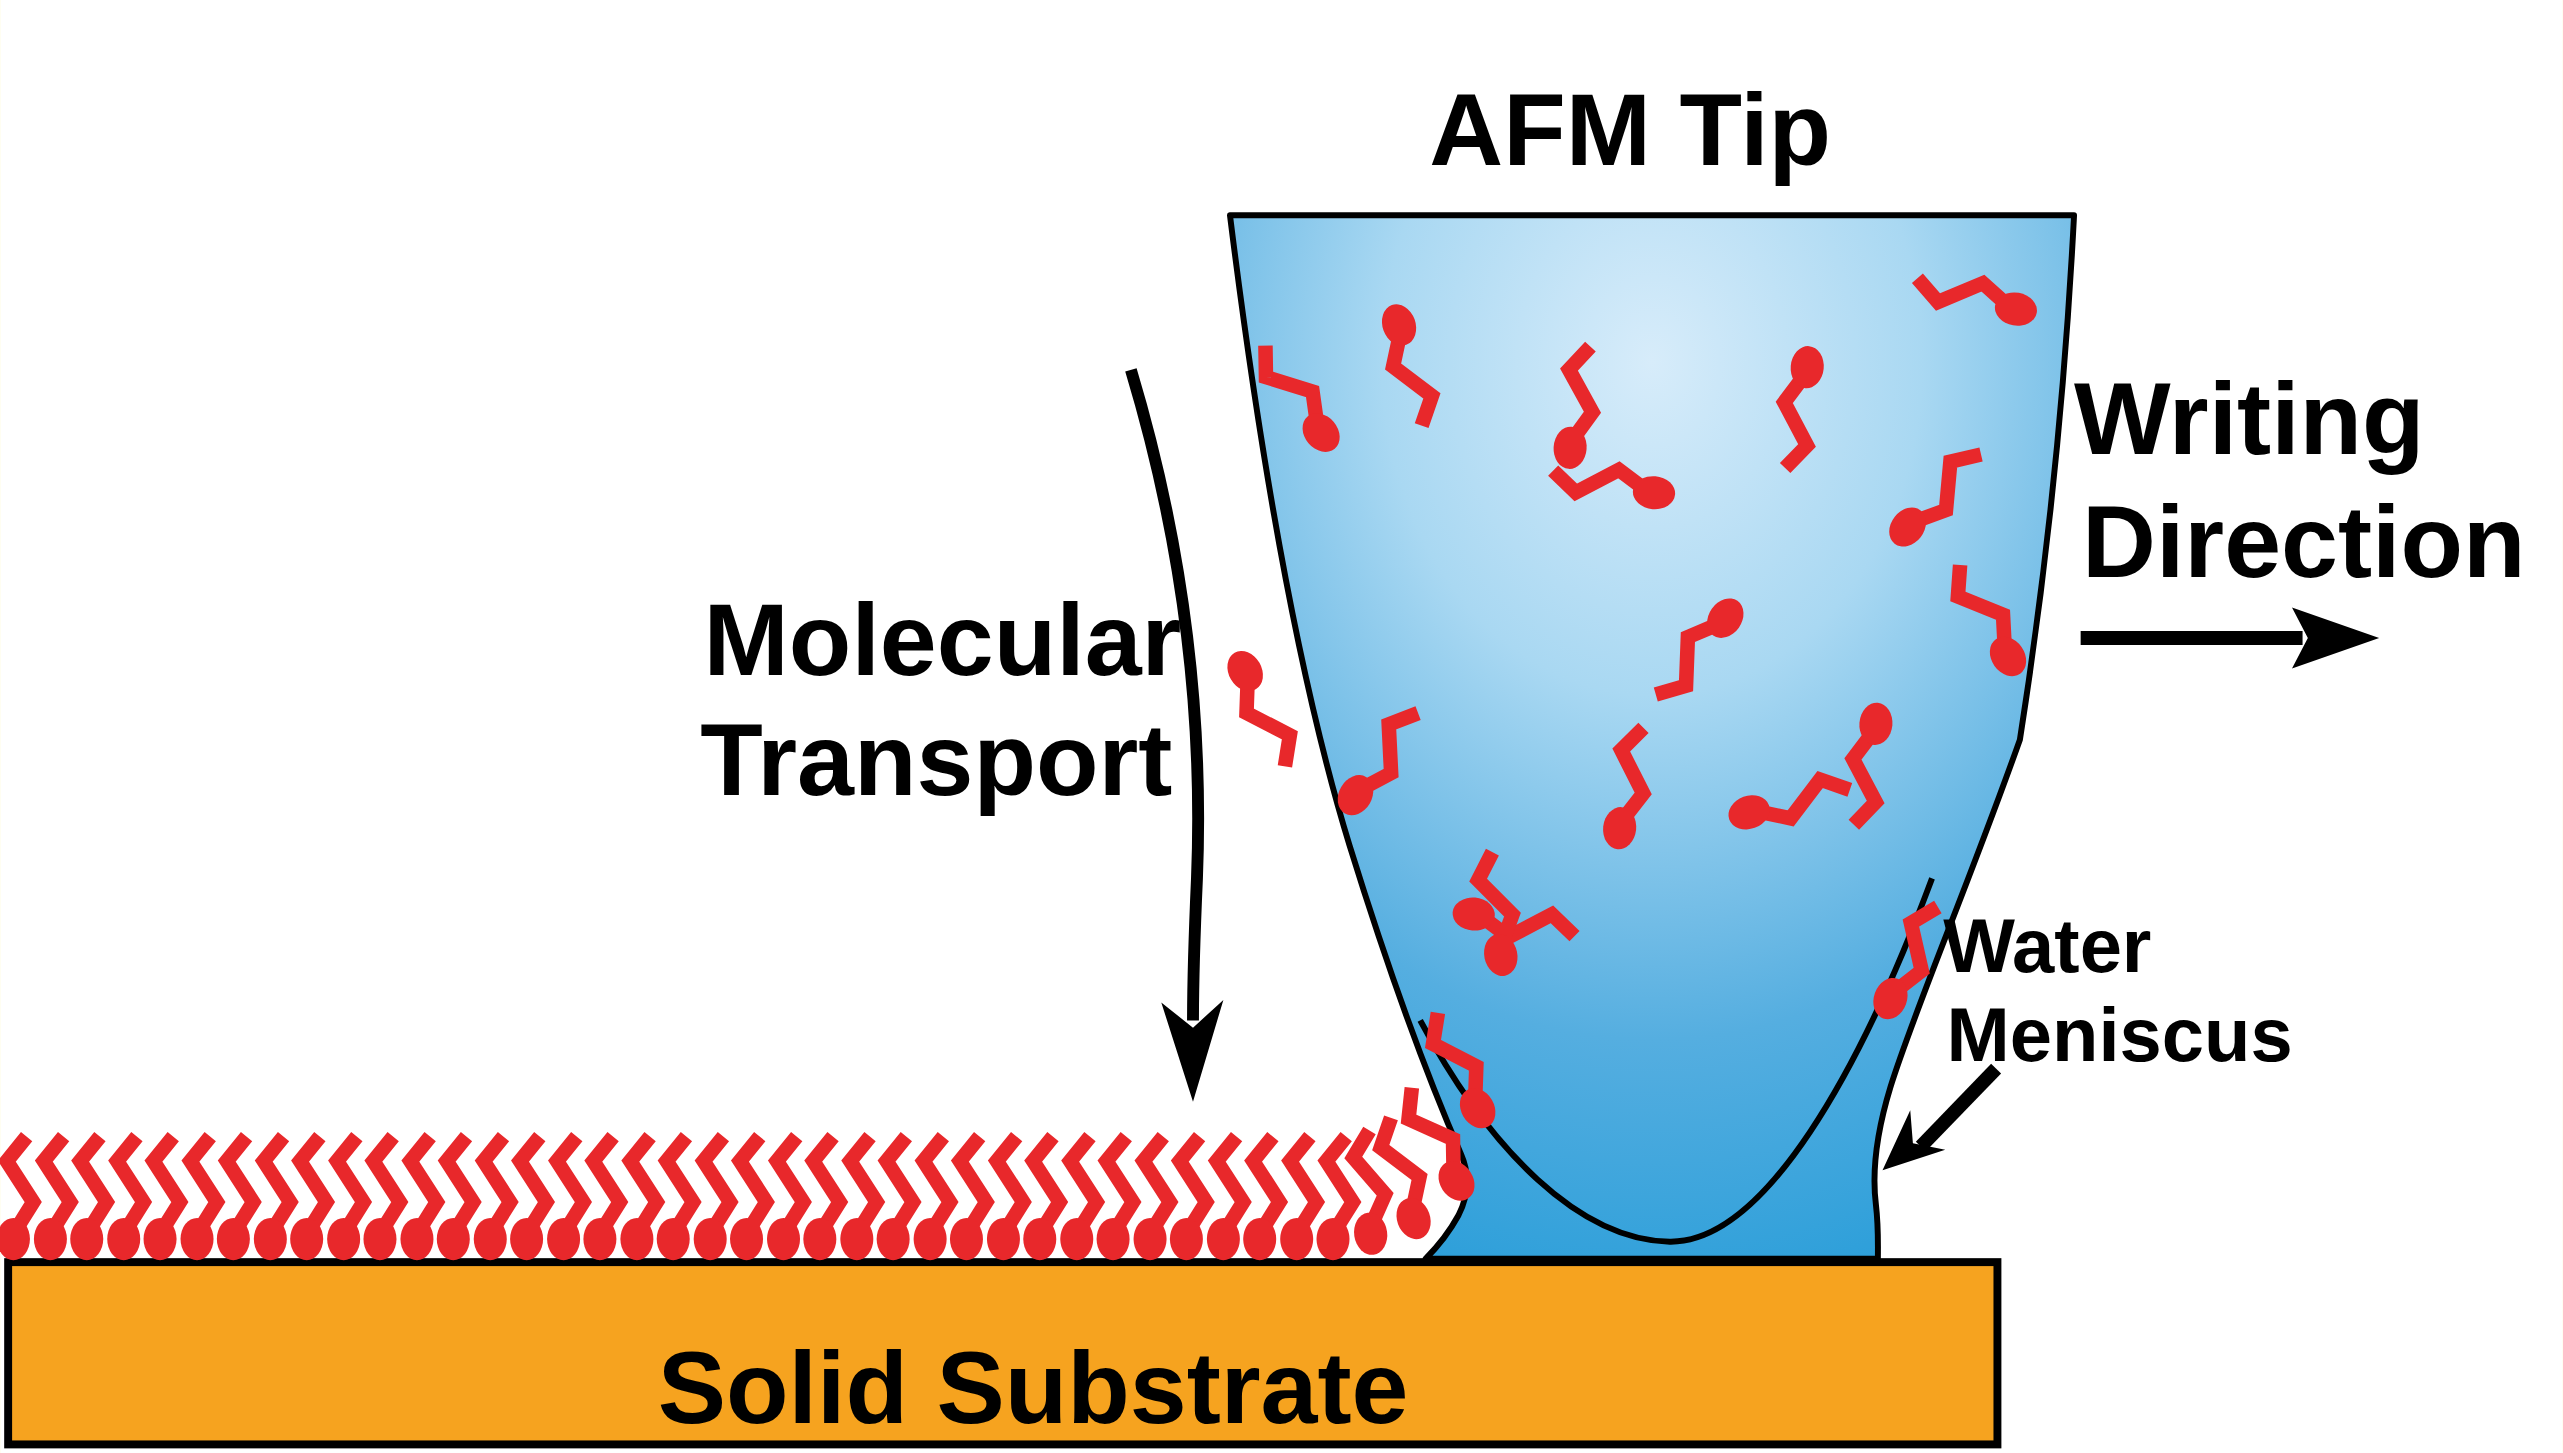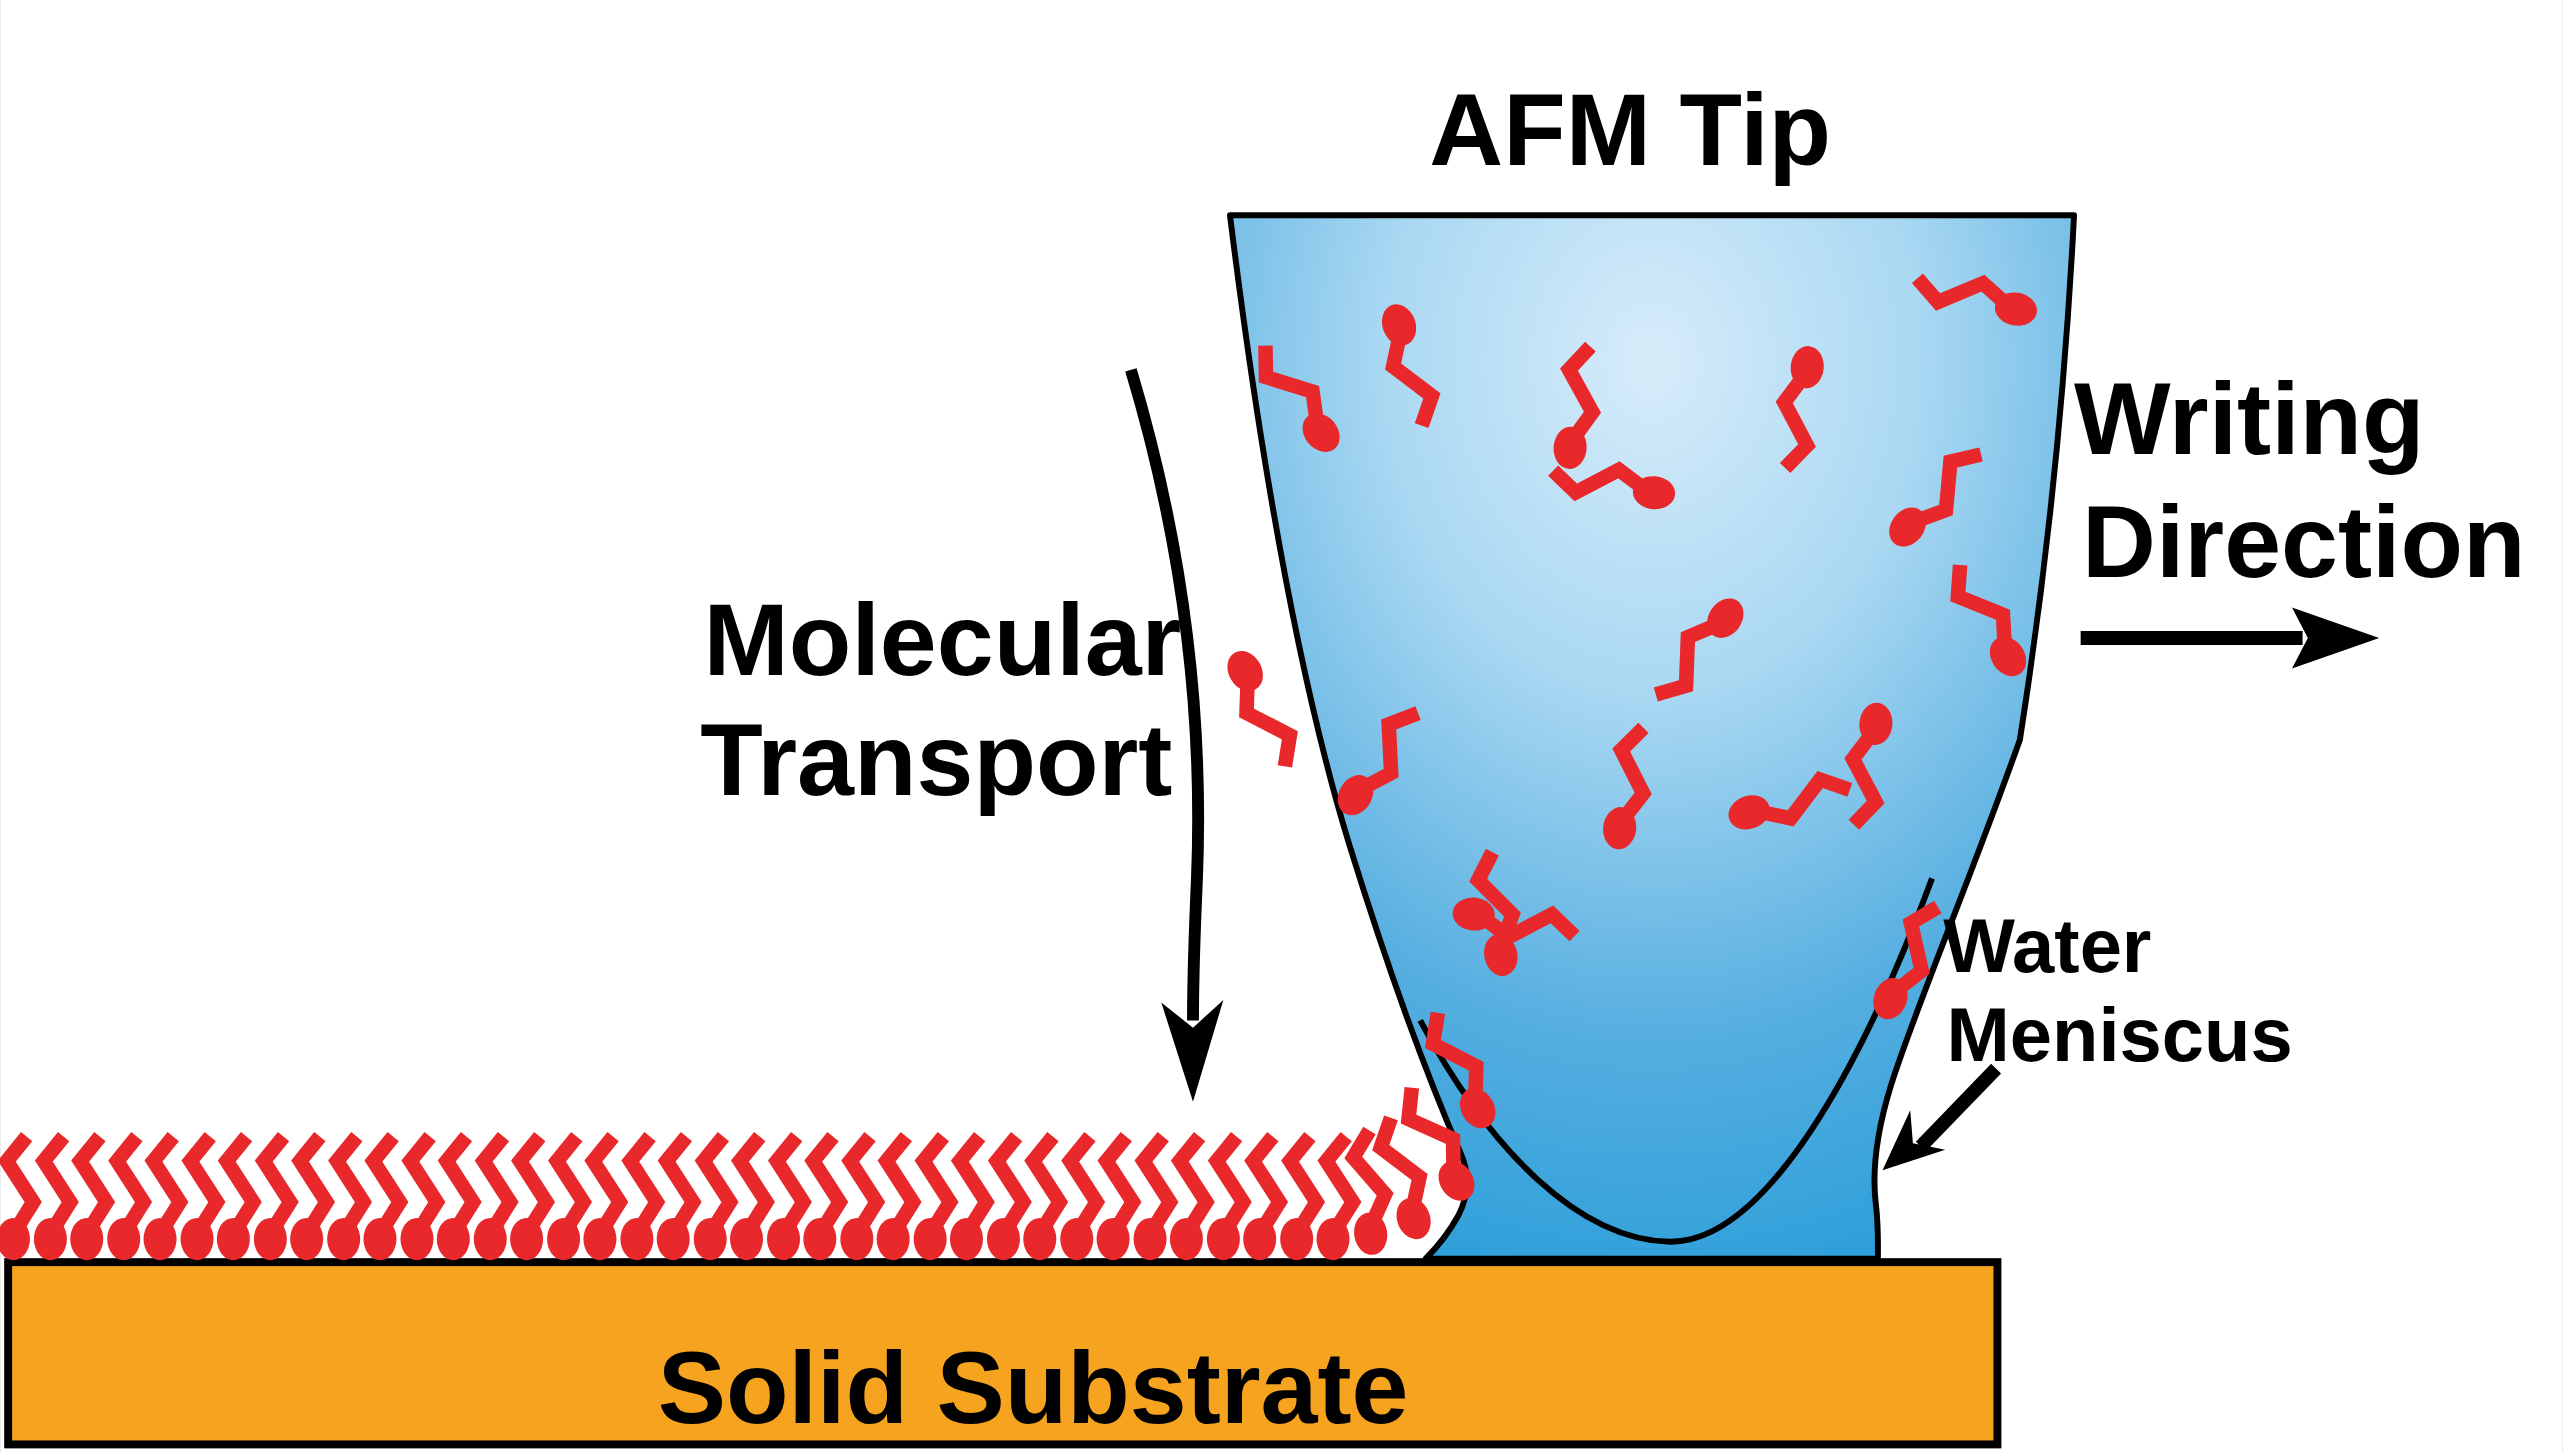--- a/index.html
+++ b/index.html
@@ -1,16 +1,16 @@
 <!DOCTYPE html>
 <html style="font-size:10.6px"><head>
 <meta charset="utf-8">
 <style>
   html,body{margin:0;padding:0;background:#fff;}
-  .stage{width:100vw;height:100vh;display:flex;align-items:flex-end;justify-content:flex-start;background:#a3a3a3;}
+  .stage{width:100vw;height:100vh;display:flex;align-items:flex-end;justify-content:flex-start;background:#fef9c3;}
   svg{display:block;width:100%;height:100%;}
   text{font-family:"Liberation Sans","DejaVu Sans",sans-serif;font-weight:bold;fill:#000;}
   .big-label{font-size:155px;}
   .small-label{font-size:115px;}
 </style>
 </head>
 <body>
 
 <div class="stage">
 <svg viewBox="0 0 3880 2200" preserveAspectRatio="xMidYMid meet" xmlns="http://www.w3.org/2000/svg">

